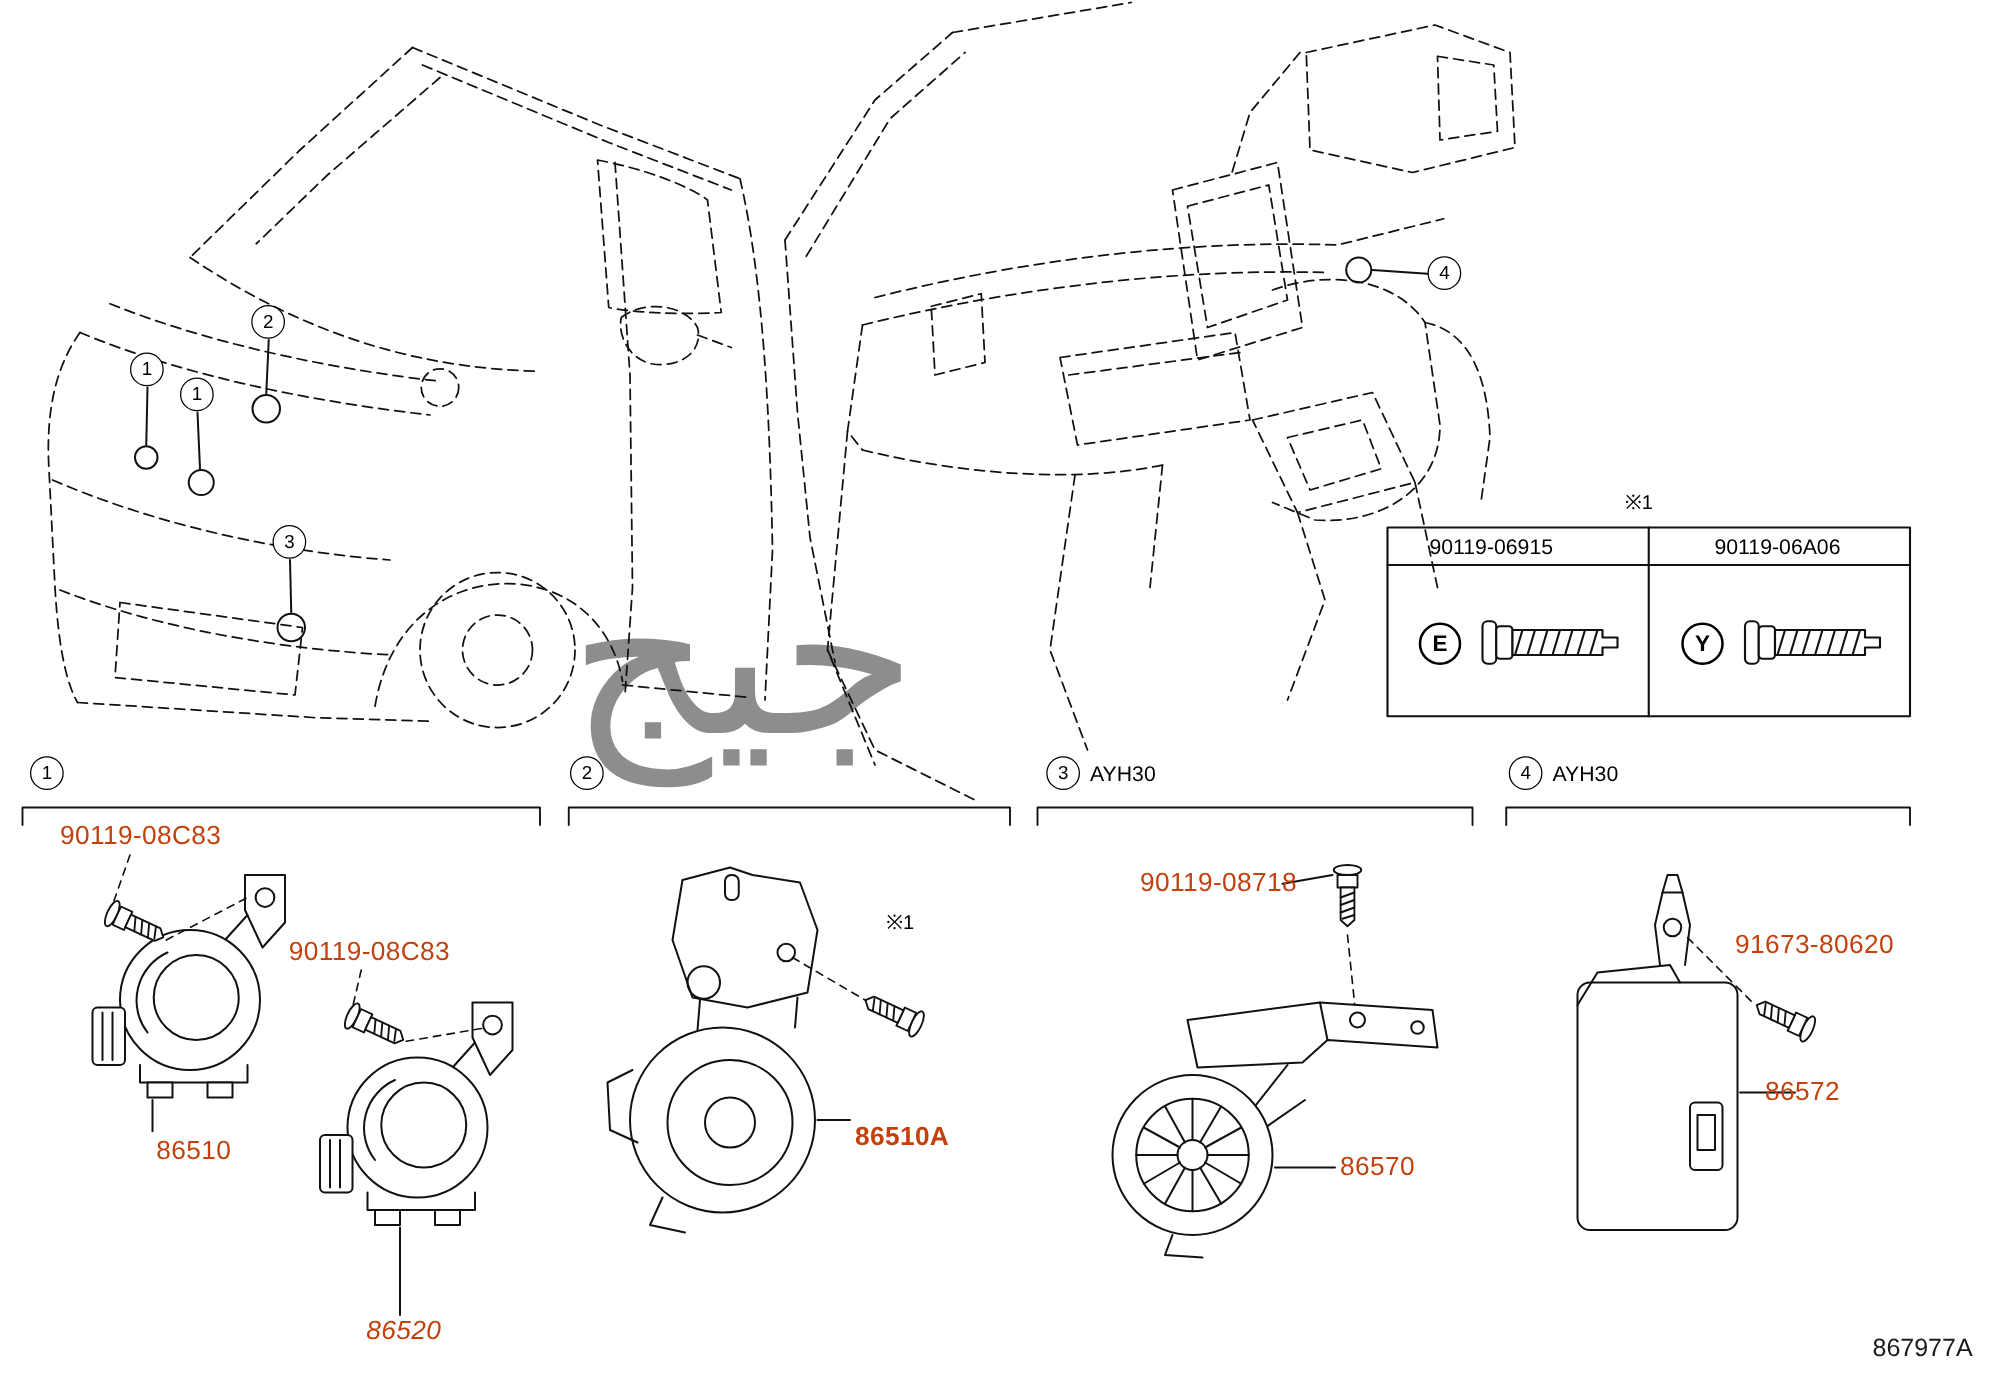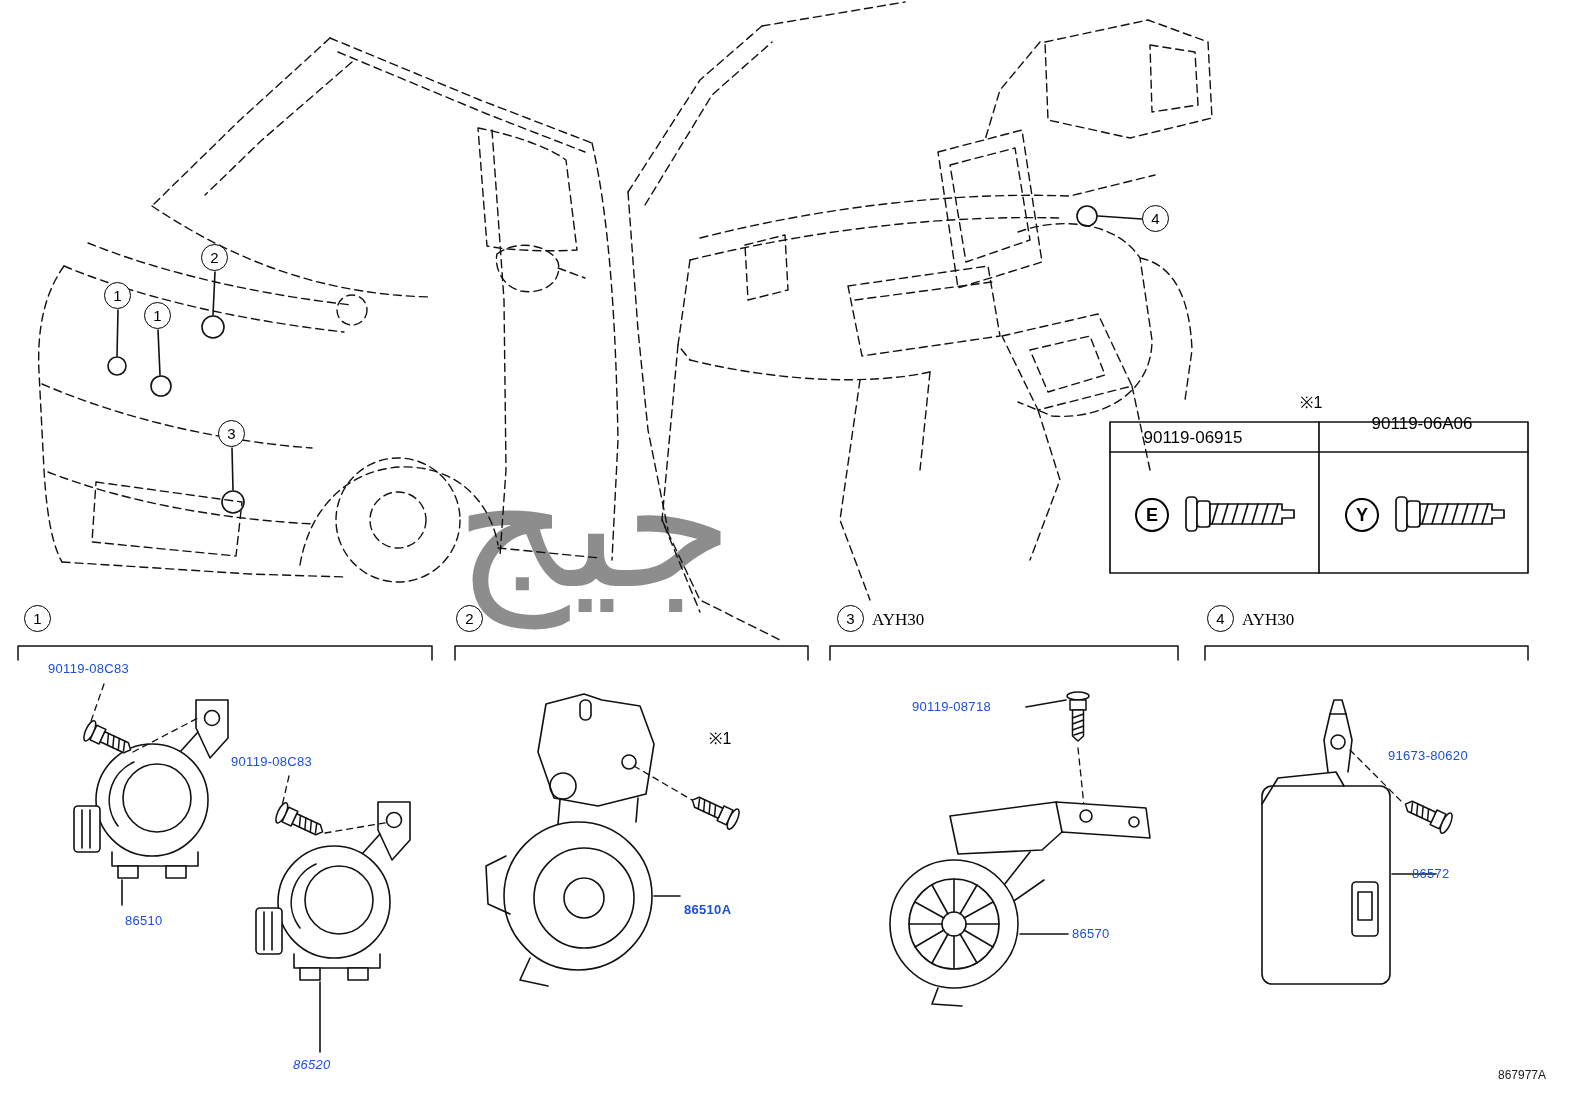--- a/index.html
+++ b/index.html
@@ -1,33 +1,33 @@
 <!DOCTYPE html>
 <html><head>
 <meta charset="utf-8">
 <style>
   * { margin:0; padding:0; box-sizing:border-box; }
   html,body { background:#ffffff; }
   body { font-family:"Liberation Sans", sans-serif; color:#000; }
   .canvas { position:relative; width:1592px; height:1099px; background:#fff; overflow:hidden; }
   .canvas > svg { position:absolute; left:0; top:0; }
-  .lbl { position:absolute; font-size:13px; line-height:20px; white-space:nowrap; color:#1d4ed8; letter-spacing:.3px; }
+  .lbl { position:absolute; font-size:21px; line-height:20px; white-space:nowrap; color:#c2410c; letter-spacing:.3px; }
   .note { position:absolute; font-size:16px; line-height:18px; white-space:nowrap; color:#000; }
   .callout { position:absolute; width:27px; height:27px; border:1.7px solid #000; border-radius:50%;
              background:#fff; display:flex; align-items:center; justify-content:center;
              font-size:15px; line-height:1; }
   .lettercircle { position:absolute; width:34px; height:34px; border:2px solid #000; border-radius:50%;
              background:#fff; display:flex; align-items:center; justify-content:center;
              font-size:18px; font-weight:bold; line-height:1; }
   .thead { position:absolute; width:166px; text-align:center; font-size:17px; line-height:22px; }
-  .model-code { position:absolute; font-size:17px; line-height:22px;font-family:Liberation Serif, serif; }
+  .model-code { position:absolute; font-size:17px; line-height:22px; }
   .watermark { position:absolute; left:455px; top:415px; width:670px; height:235px;
              font-size:178px; line-height:220px; text-align:left; direction:rtl;
              color:#8d8d8d; user-select:none; }
-  .drawing-id { position:absolute; left:1498px; top:1068px; font-size:12px; color:#1a1a1a; }
+  .drawing-id { position:absolute; left:1498px; top:1068px; font-size:20px; color:#1a1a1a; }
 </style>
 </head>
 <body>
 
 <div class="canvas">
 
   <div class="watermark">جيج</div>
 
   <svg width="1592" height="1099" viewBox="0 0 1592 1099" fill="none" stroke="#111" stroke-width="1.6" stroke-linecap="round" stroke-linejoin="round">
 
@@ -211,21 +211,21 @@
 
   <div class="callout" style="left:24px; top:605px;">1</div>
   <div class="callout" style="left:456px; top:605px;">2</div>
   <div class="callout" style="left:837px; top:605px;">3</div>
   <div class="callout" style="left:1207px; top:605px;">4</div>
   <div class="model-code" style="left:872px; top:609px;">AYH30</div>
   <div class="model-code" style="left:1242px; top:609px;">AYH30</div>
 
   <div class="note" style="left:1300px; top:394px;">※1</div>
   <div class="thead" style="left:1110px; top:427px;">90119-06915</div>
-  <div class="thead" style="left:1319px; top:413px;padding-left:40px;">90119-06A06</div>
+  <div class="thead" style="left:1319px; top:427px;padding-left:40px;">90119-06A06</div>
   <div class="lettercircle" style="left:1135px; top:498px;">E</div>
   <div class="lettercircle" style="left:1345px; top:498px;">Y</div>
 
   <div class="lbl" style="left:48px; top:659px;">90119-08C83</div>
   <div class="lbl" style="left:231px; top:752px;">90119-08C83</div>
   <div class="lbl" style="left:96px; top:911px;margin-left:29px;">86510</div>
   <div class="lbl" style="left:293px; top:1055px;font-style:italic;">86520</div>
 
   <div class="note" style="left:709px; top:730px;">※1</div>
   <div class="lbl" style="left:684px; top:900px;font-weight:bold;">86510A</div>

